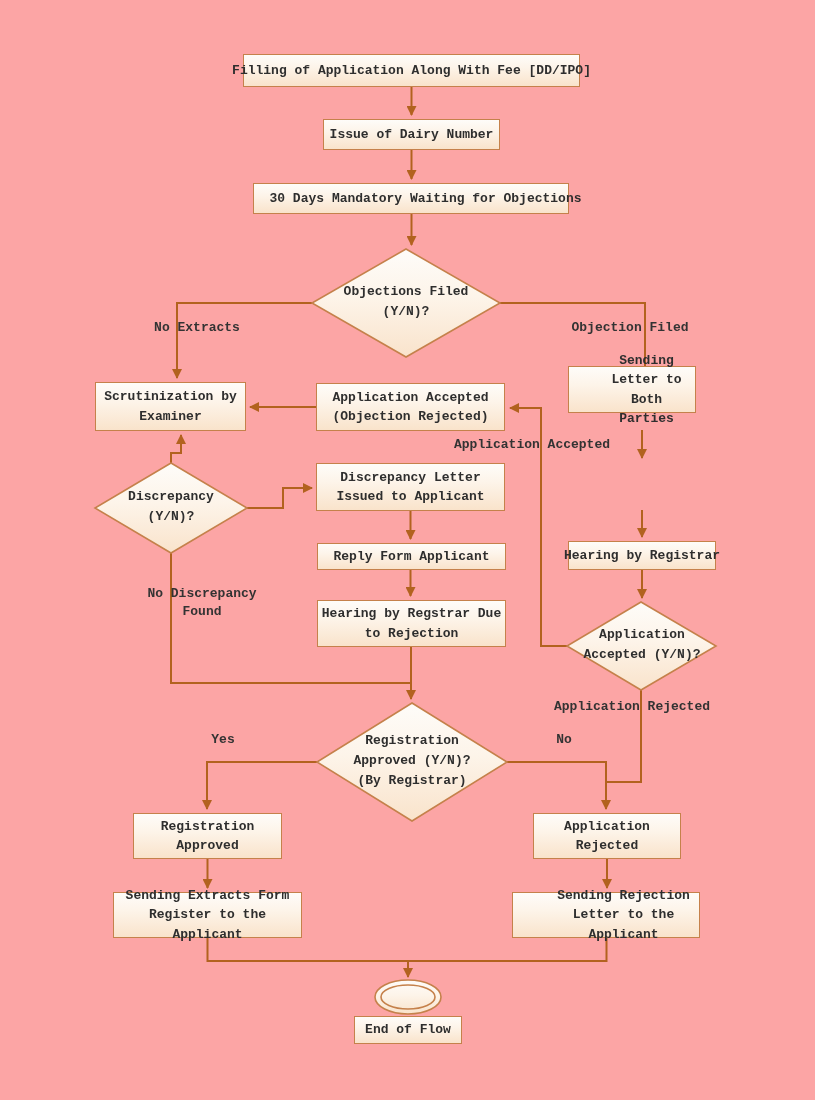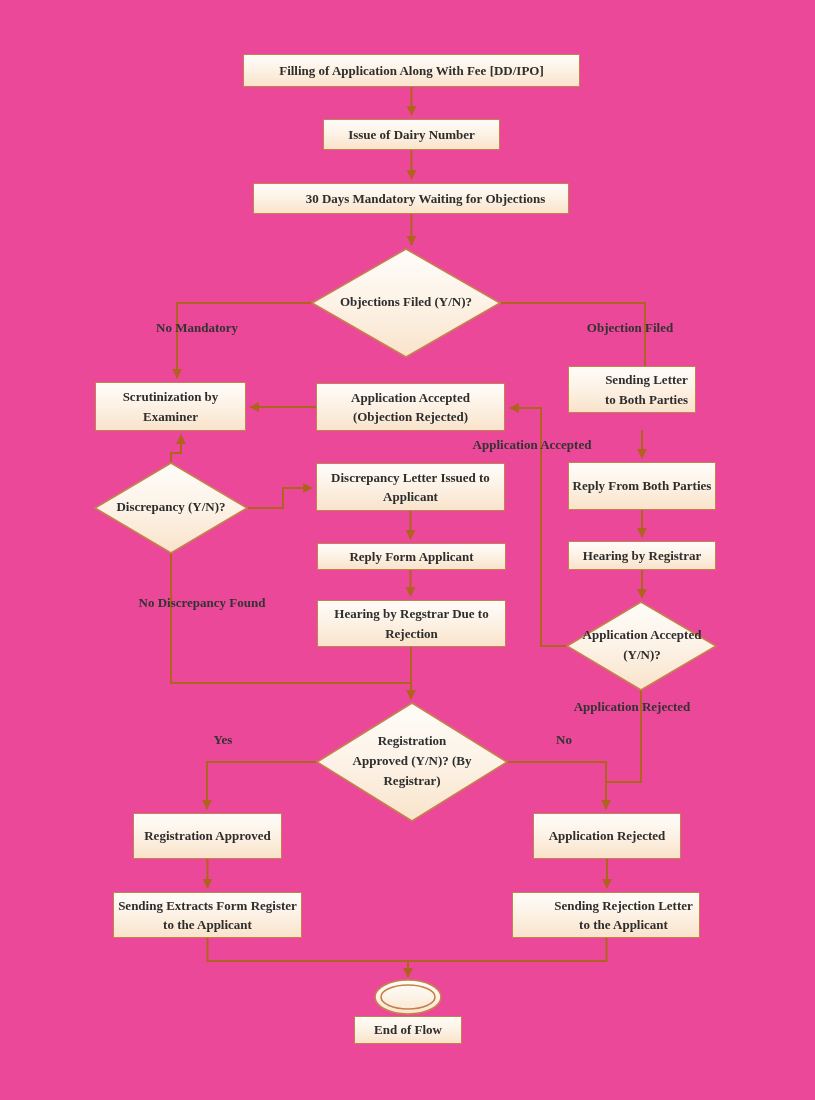--- a/index.html
+++ b/index.html
@@ -1,17 +1,17 @@
 <!DOCTYPE html>
 <html><head>
 <meta charset="utf-8">
 <style>
   html,body{margin:0;padding:0;background:#f2f2f3;}
-  .stage{position:relative;width:815px;height:1100px;background:#ec4899;overflow:hidden;
-         font-family:Liberation Serif, serif;}
+  .stage{position:relative;width:815px;height:1100px;background:#fca5a5;overflow:hidden;
+         font-family:Liberation Mono, monospace;}
   .wires{position:absolute;left:0;top:0;}
   .node{position:absolute;box-sizing:border-box;display:flex;align-items:center;justify-content:center;
         text-align:center;border:1.5px solid #c5814b;
         background:linear-gradient(to bottom,#fefcf9 0%,#fdf4e9 40%,#f9e3cb 100%);
         color:#2e2e2e;font-size:13px;font-weight:700;line-height:1.5;padding:1px 3px;}
   .nw{white-space:nowrap;}
   .dlabel{position:absolute;transform:translate(-50%,-50%);text-align:center;
           color:#2e2e2e;font-size:13px;font-weight:700;line-height:1.55;}
   .elabel{position:absolute;transform:translate(-50%,-50%);text-align:center;
           color:#333333;font-size:13px;font-weight:700;line-height:1.4;white-space:nowrap;}
@@ -75,21 +75,20 @@
   <div class="node nw" style="left:323px;top:119px;width:177px;height:31px;">Issue of Dairy Number</div>
 
   <div class="node nw" style="left:253px;top:183px;width:316px;height:31px;padding-left:32px;">30 Days Mandatory Waiting for Objections</div>
 
   <div class="node" style="left:95px;top:382px;width:151px;height:49px;">Scrutinization by Examiner</div>
 
   <div class="node" style="left:316px;top:383px;width:189px;height:48px;">Application Accepted (Objection Rejected)</div>
 
   <div class="node" style="left:568px;top:366px;width:128px;height:47px;padding-left:32px;">Sending Letter to Both Parties</div>
 
-  <div class="node" style="left:568px;top:462px;width:148px;height:48px;">Reply From Both Parties</div>
 
   <div class="node nw" style="left:568px;top:541px;width:148px;height:29px;">Hearing by Registrar</div>
 
   <div class="node" style="left:316px;top:463px;width:189px;height:48px;">Discrepancy Letter Issued to Applicant</div>
 
   <div class="node nw" style="left:317px;top:543px;width:189px;height:27px;">Reply Form Applicant</div>
 
   <div class="node" style="left:317px;top:600px;width:189px;height:47px;">Hearing by Regstrar Due to Rejection</div>
 
   <div class="node" style="left:133px;top:813px;width:149px;height:46px;">Registration Approved</div>
@@ -103,21 +102,21 @@
   <div class="node nw" style="left:354px;top:1016px;width:108px;height:28px;">End of Flow</div>
 
   <div class="dlabel" style="left:406px;top:302px;width:150px;">Objections Filed (Y/N)?</div>
 
   <div class="dlabel" style="left:171px;top:507px;width:110px;">Discrepancy (Y/N)?</div>
 
   <div class="dlabel" style="left:642px;top:645px;width:125px;">Application Accepted (Y/N)?</div>
 
   <div class="dlabel" style="left:412px;top:761px;width:125px;">Registration Approved (Y/N)? (By Registrar)</div>
 
-  <div class="elabel" style="left:197px;top:328px;">No Mandatory</div>
+  <div class="elabel" style="left:197px;top:328px;">No Extracts</div>
 
   <div class="elabel" style="left:630px;top:328px;">Objection Filed</div>
 
   <div class="elabel" style="left:532px;top:445px;text-align:right;">Application Accepted</div>
 
   <div class="elabel wrap" style="left:202px;top:603px;width:130px;">No Discrepancy Found</div>
 
   <div class="elabel" style="left:632px;top:707px;">Application Rejected</div>
 
   <div class="elabel" style="left:223px;top:740px;">Yes</div>

